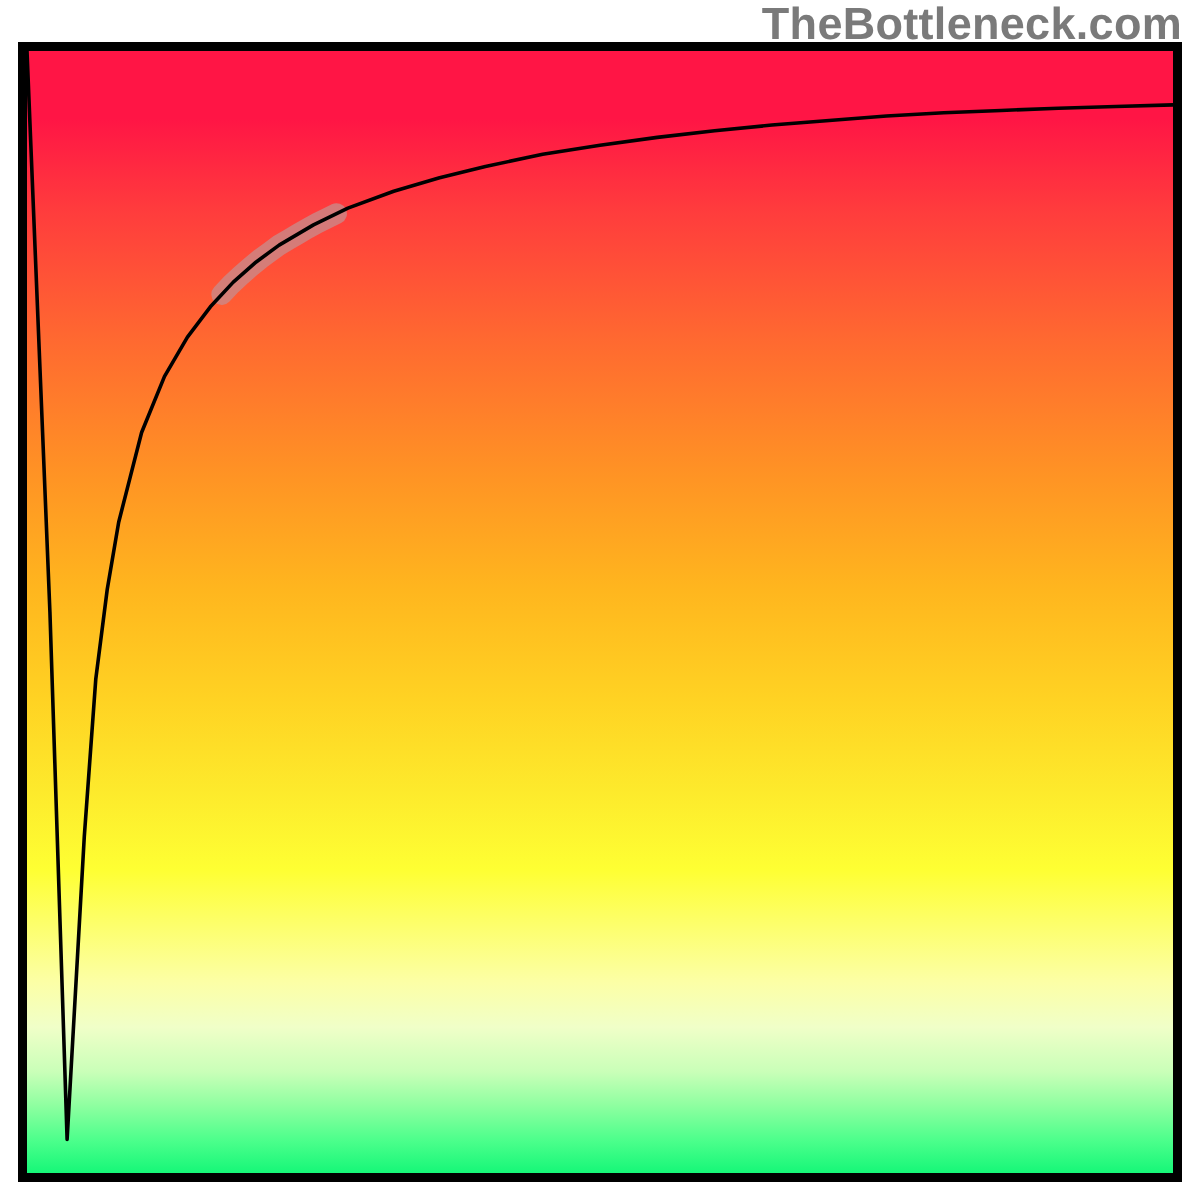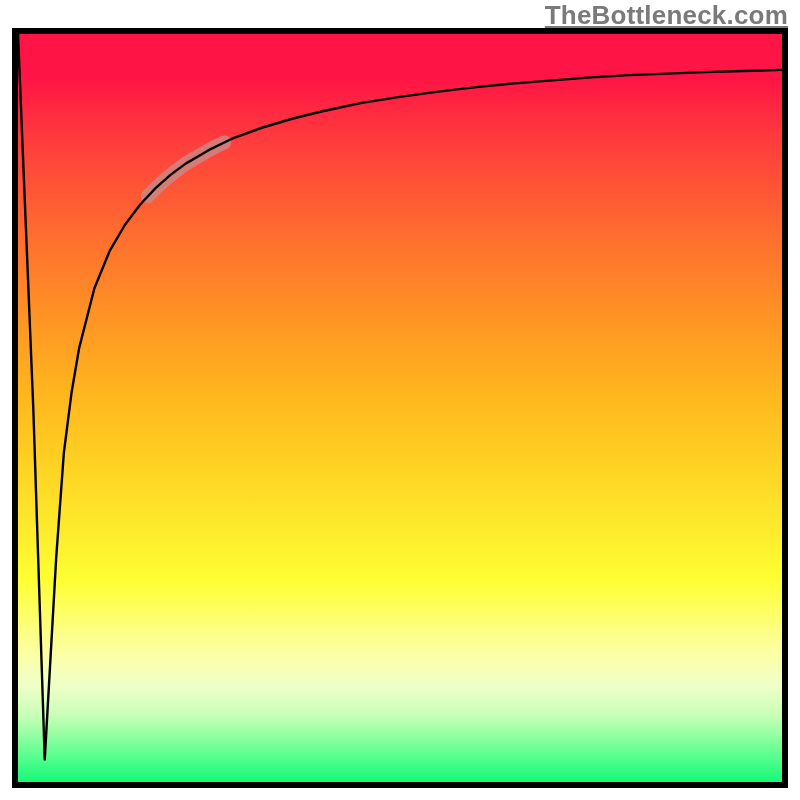--- a/index.html
+++ b/index.html
@@ -14,27 +14,26 @@
   .stage {
     position: relative;
     width: 800px;
     height: 800px;
     background: #ffffff;
   }
   .watermark {
     position: absolute;
     top: 0px;
     right: 12px;
-    font-size: 26px;
+    font-size: 30px;
     font-weight: 600;
     color: #7a7a7a;
     letter-spacing: 0.2px;
     user-select: none;
     z-index: 5;
-    text-decoration: underline;
   }
   
   .plot {
     position: absolute;
     left: 12px;
     top: 28px;
     width: 776px;
     height: 760px;
     border: 6px solid #000;
     box-sizing: border-box;

